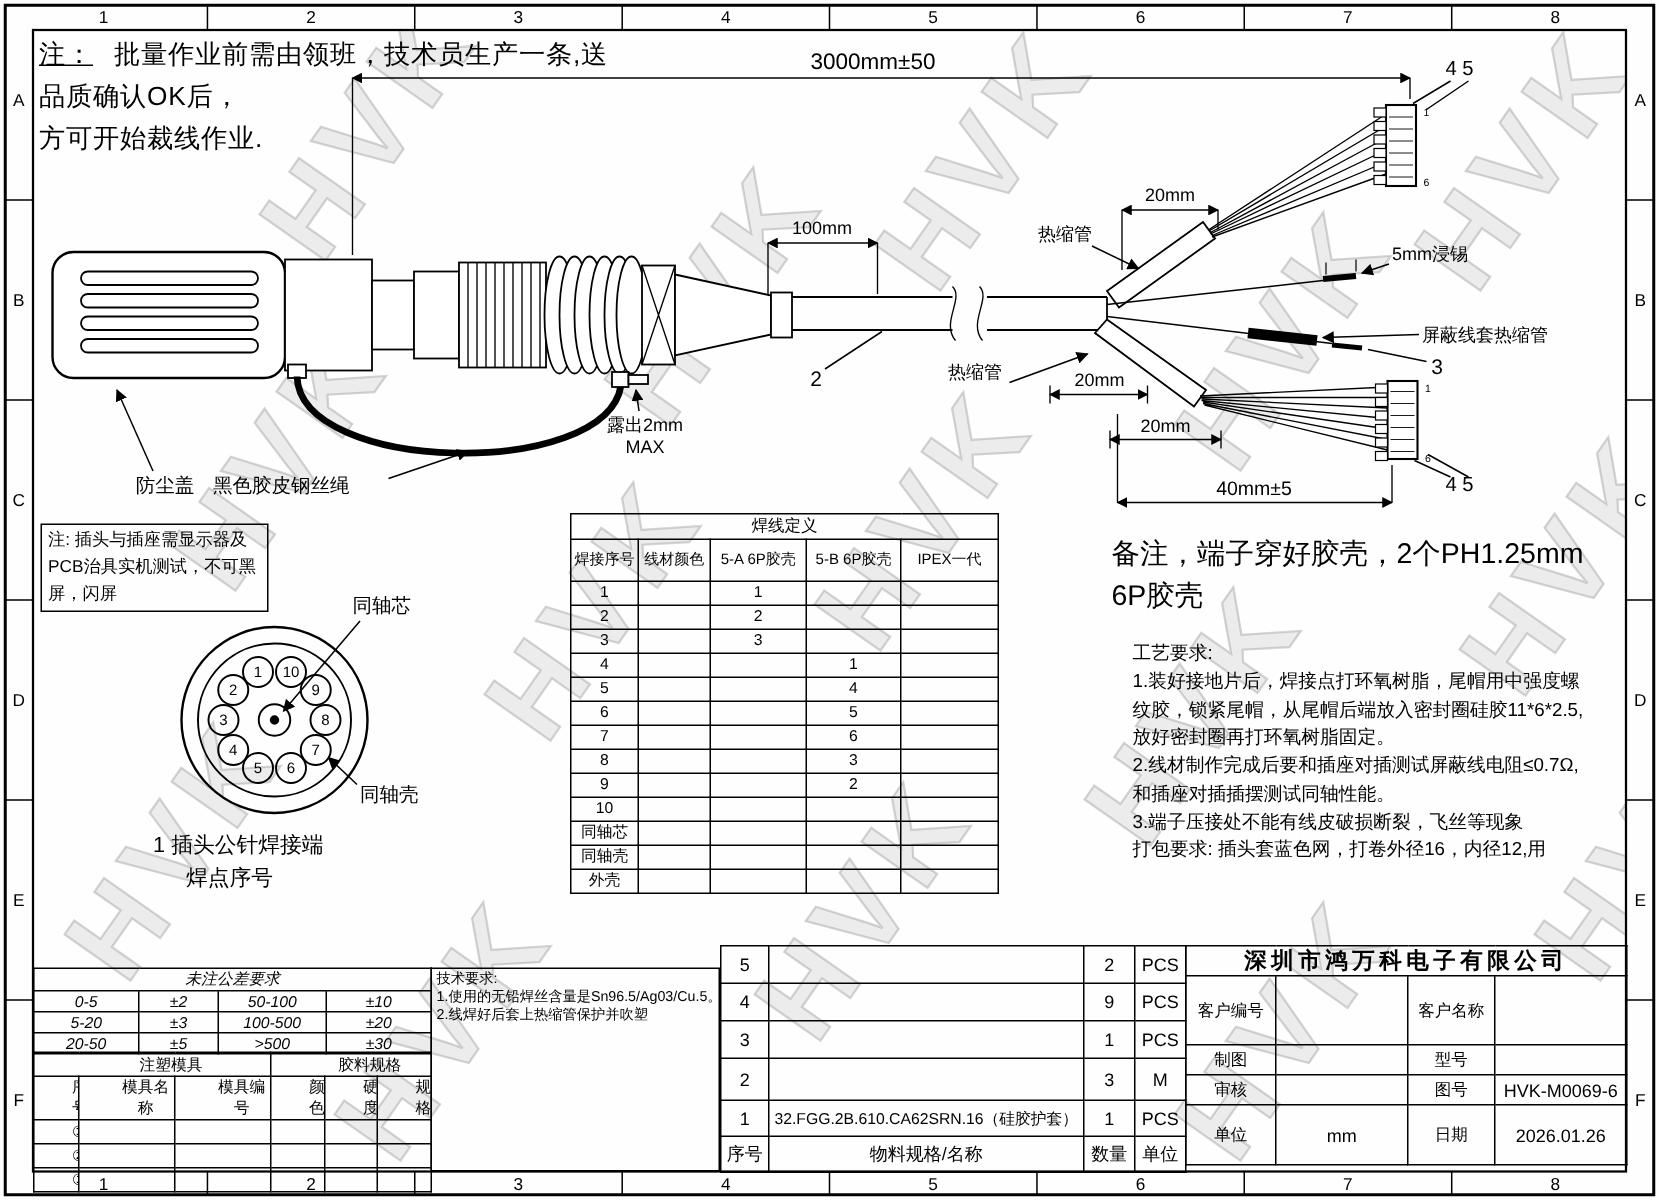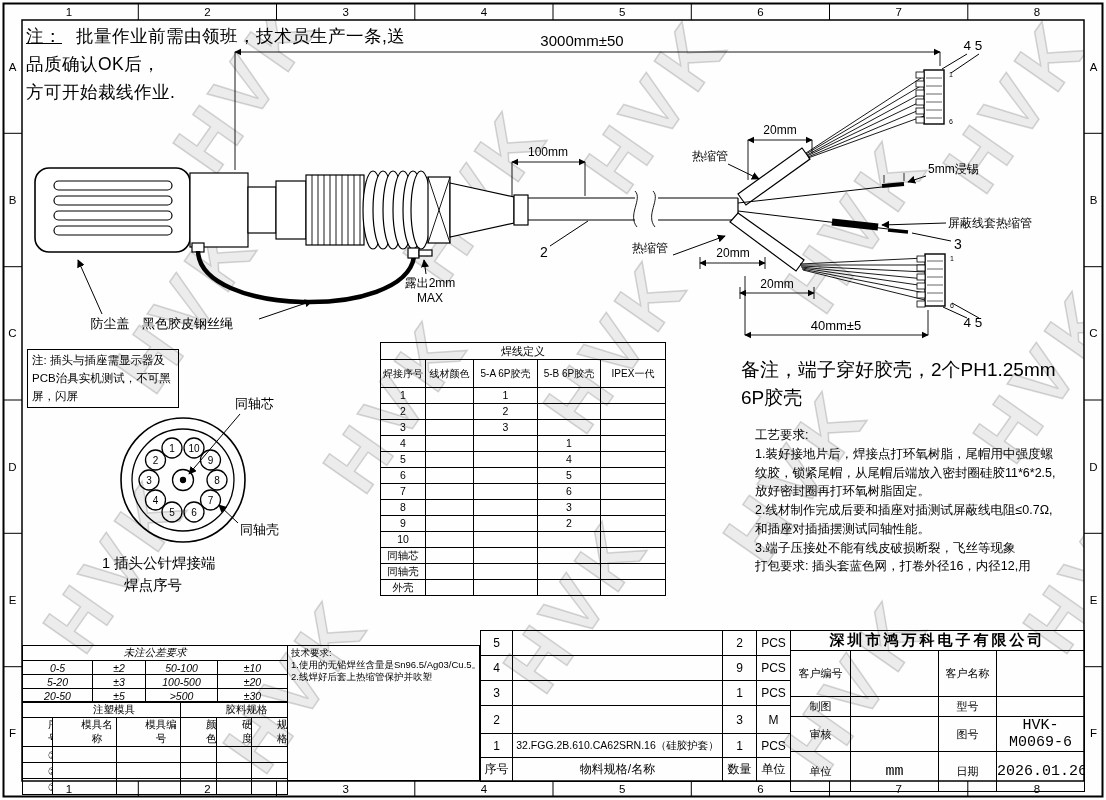--- a/index.html
+++ b/index.html
@@ -40,21 +40,21 @@
   #inspection { left:287px; top:645px; width:193px; height:136px; border:1px solid #000; box-sizing:border-box; }
   .insp-sec { padding:1px 0 1px 0; }
   .insp-sec + .insp-sec { border-top:1px solid #000; }
   .insp-line { font-size:9.5px; line-height:12px; white-space:nowrap; padding-left:3px; }
   #bom-table { left:480px; top:630px; width:310px; }
   #bom-table td { font-size:12px; }
   #bom-table td.spec { font-size:10.5px; }
   #title-table { left:790px; top:630px; width:294px; }
   #title-table td { font-size:11px; }
   #title-table td.company { font-weight:bold; font-size:15px; letter-spacing:3px; }
-  #title-table td.val { font-size:15px;font-family:Liberation Mono, monospace; }
+  #title-table td.val { font-size:12px; }
 </style>
 </head>
 <body>
 
 <div id="sheet">
 
   <div id="wm-layer">
     <span class="wm" style="left:130px;top:20px">HVK</span>
     <span class="wm" style="left:360px;top:130px">HVK</span>
     <span class="wm" style="left:70px;top:240px">HVK</span>

